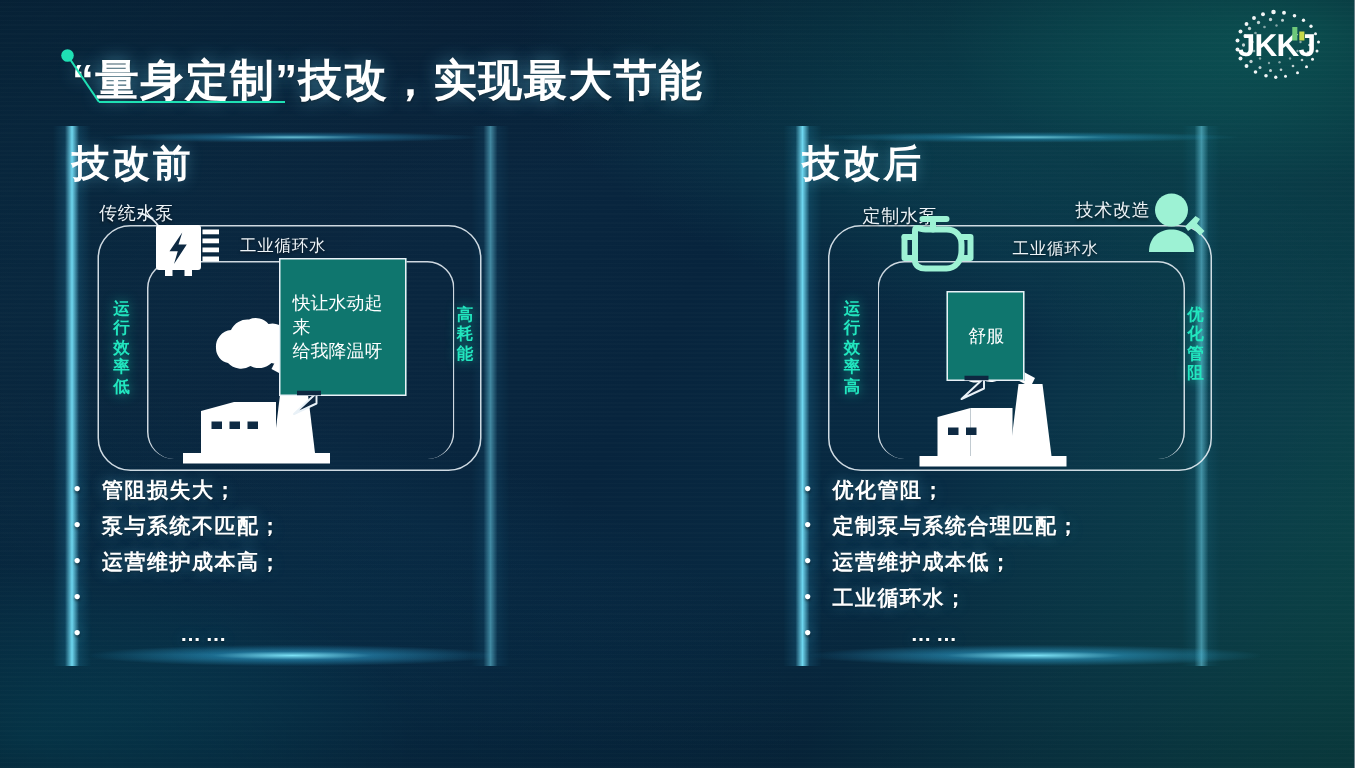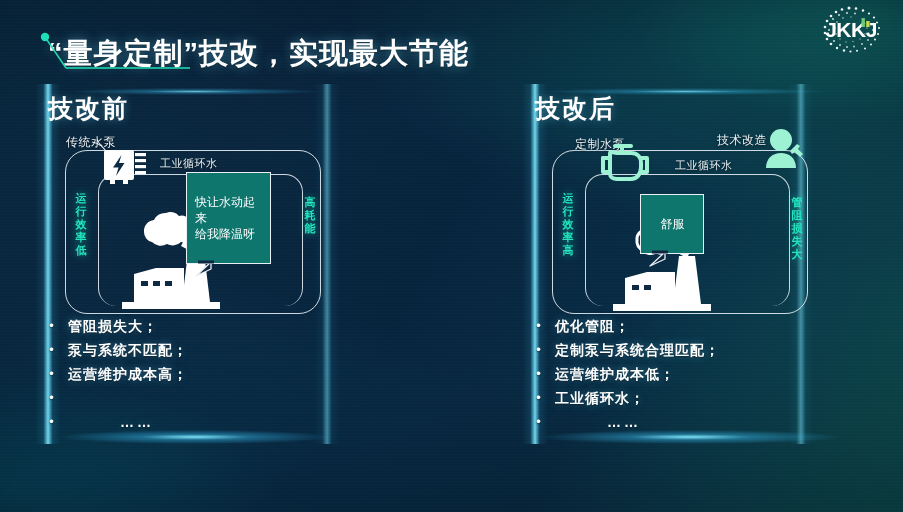--- a/index.html
+++ b/index.html
@@ -71,20 +71,21 @@
   }
   .inner-box{
     position:absolute; left:50px; top:42px; width:205px; height:132px;
     border:1.6px solid rgba(235,242,248,.88); border-radius:18px;
     border-bottom:none;
   }
   .side-label{
     position:absolute; font-size:11px; line-height:13px; font-weight:700;
     color:#22e6bf; width:14px; text-align:center;
     text-shadow:0 0 8px rgba(30,235,195,.55);
+    margin-top:8px;
   }
   .side-label.left{ left:26px; top:60px; }
   .side-label.right{ left:255px; top:64px; }
   .pipe-label{
     position:absolute; font-size:11px; color:#eef4f8; letter-spacing:.5px;
     text-shadow:0 1px 2px rgba(0,0,0,.6);
   }
   .node-label{
     position:absolute; font-size:12px; color:#eef4f8; letter-spacing:.5px;
     text-shadow:0 1px 2px rgba(0,0,0,.6); white-space:nowrap;padding-left:16px;
@@ -316,42 +317,42 @@
       <div class="node-label" style="left:166px; top:0px;">技术改造</div>
       <svg class="icon" style="position:absolute; left:228px; top:-4px;" width="42" height="44" viewBox="0 0 42 44">
         <g fill="#9df2d4">
           <circle cx="18" cy="12" r="11"></circle>
           <path d="M3,40 C3,30 10,25 18,25 C26,25 33,30 33,40 Z"></path>
           <path d="M31,19 l3,-3 l3,2 l-2,3 l5,5 l-3,3 l-5,-5 l-3,2 l-2,-3 Z"></path>
         </g>
       </svg>
 
       <div class="side-label left">运行效率高</div>
-      <div class="side-label right">管阻损失大</div>
+      <div class="side-label right">优化管阻</div>
 
       <svg class="icon" style="position:absolute; left:72px; top:72px;" width="110" height="112" viewBox="0 0 110 112">
         <g fill="none" stroke="#ffffff" stroke-width="3" stroke-linejoin="round">
           <path d="M30,36 a9,9 0 0 1 9,-10 a10,10 0 0 1 11,-6 a9,9 0 0 1 11,3 a9,9 0 0 1 10,6 a8,8 0 0 1 1,12
                    a9,9 0 0 1 -11,5 a10,10 0 0 1 -12,2 a10,10 0 0 1 -13,-2 a9,9 0 0 1 -6,-10 Z"></path>
         </g>
         <ellipse cx="52" cy="18" rx="10" ry="3.2" fill="#183a52"></ellipse>
         <g fill="#ffffff">
           <path d="M68,40 L83,48 L80,54 L65,46 Z"></path>
           <path d="M72,52 L88,52 L94,100 L66,100 Z"></path>
           <path d="M18,74 L40,68 L40,100 L18,100 Z"></path>
           <path d="M40,68 L68,68 L68,100 L40,100 Z"></path>
           <rect x="6" y="100" width="98" height="7"></rect>
         </g>
         <g fill="#0e2a43">
           <rect x="25" y="81" width="7" height="5"></rect>
           <rect x="37" y="81" width="7" height="5"></rect>
         </g>
       </svg>
 
-      <div class="bubble" style="left:105px; top:62px; width:64px; text-align:center;">
+      <div class="bubble" style="left:96px; top:62px; width:52px; text-align:center;">
         <span>舒服</span>
         <svg class="tail icon" viewBox="0 0 22 15">
           <path d="M16,0 L1,14 L16,7 Z" fill="#0d2740" stroke="#e9f1f7" stroke-width="1.3" stroke-linejoin="round"></path>
           <path d="M3,0 L19,0" stroke="#0d2740" stroke-width="3"></path>
         </svg>
       </div>
     </div>
 
     <ul class="bullets">
       <li>

